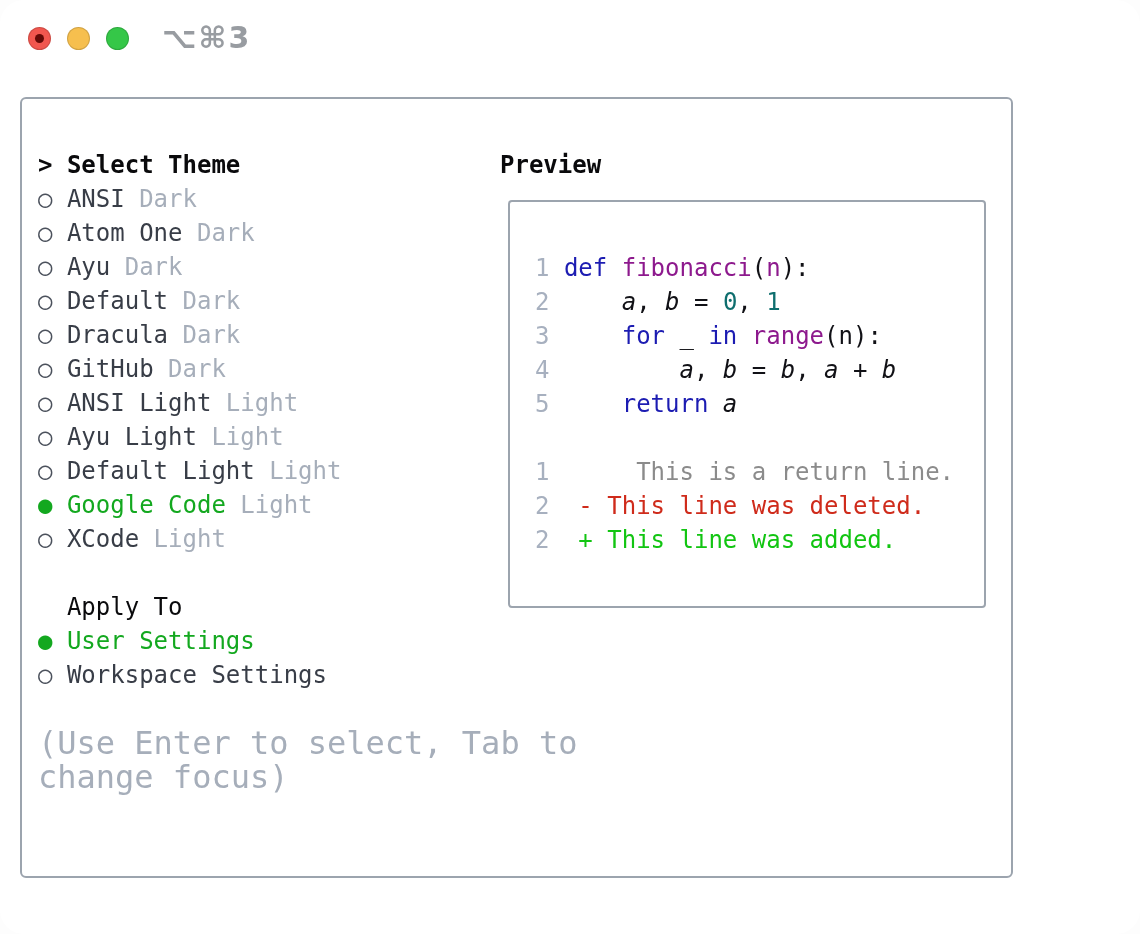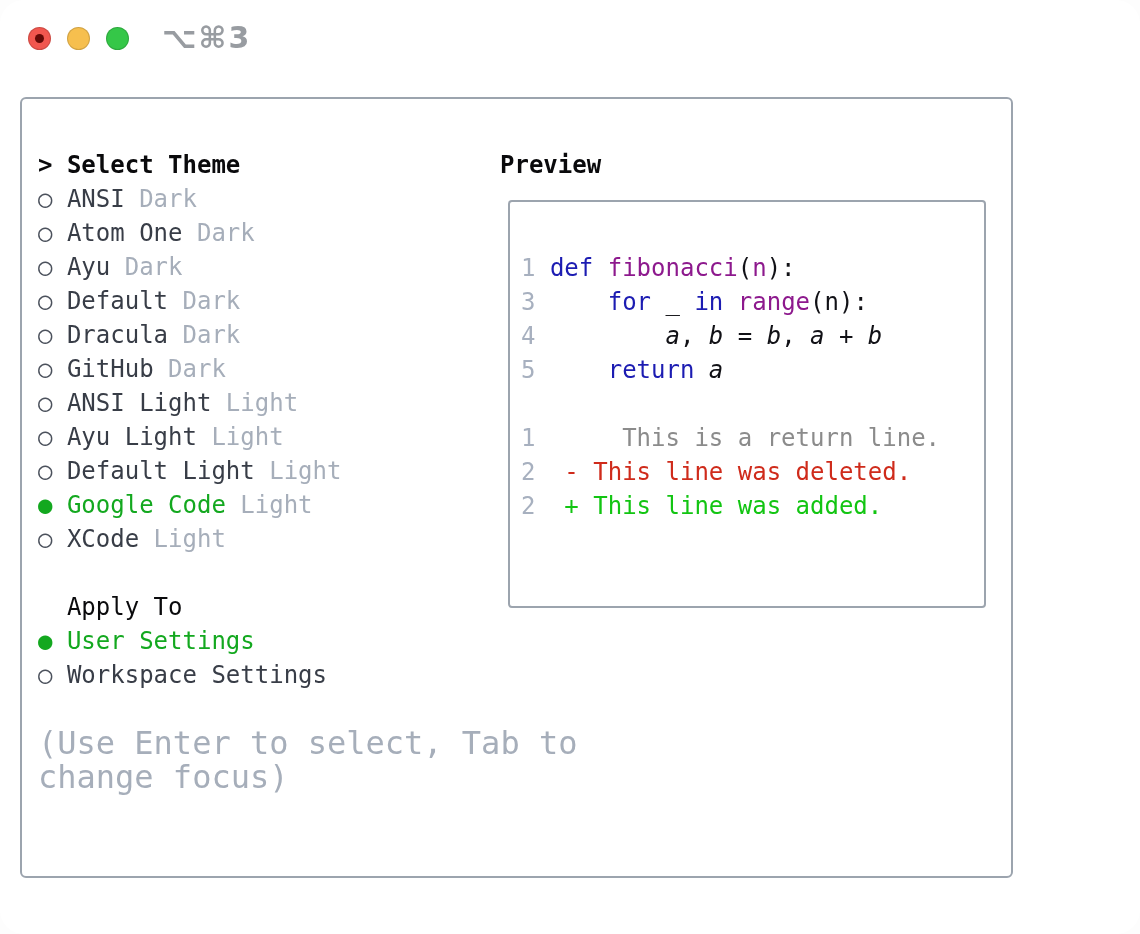--- a/index.html
+++ b/index.html
@@ -33,21 +33,21 @@
   .item{cursor:default;}
   .tname{color:var(--item-text);}
   .sel .tname{color:var(--selected-green);}
   .tvariant{color:var(--muted-text);}
   .help{margin-top:0;font-size:32px;line-height:34px;white-space:pre-line;
       color:var(--muted-text);}
   
   .preview-header{position:absolute;left:478px;top:49px;}
   .preview-box{position:absolute;left:486px;top:101px;width:478px;height:408px;
       box-sizing:border-box;border:2px solid var(--border-gray);border-radius:4px;
-      background:#fff;padding:49px 0 0 11px;overflow:hidden;}
+      background:#fff;padding:49px 0 0 25px;overflow:hidden;}
   .code-line{height:34px;line-height:34px;font-size:24px;white-space:pre;}
   .ln{color:var(--line-number);}
   .tok-kw{color:var(--keyword-blue);}
   .tok-fn{color:var(--function-purple);}
   .tok-num{color:var(--literal-teal);}
   .tok-pl{color:var(--code-plain);}
   .tok-var{color:var(--code-plain);font-style:italic;}
   .diff-context{color:var(--context-gray);}
   .diff-deleted{color:var(--deleted-red);}
   .diff-added{color:var(--added-green);}
@@ -96,20 +96,21 @@
 
       <div class="help">(Use Enter to select, Tab to
 change focus)</div>
     </div>
 
     <div class="row preview-header"><span class="title">Preview</span></div>
 
     <div class="preview-box">
       <div id="codeLines">
           <div class="code-line"><span class="ln">1 </span><span class="tok-kw">def</span><span class="tok-pl"> </span><span class="tok-fn">fibonacci</span><span class="tok-pl">(</span><span class="tok-fn">n</span><span class="tok-pl">):</span></div>
+          <div class="code-line"><span class="ln">2 </span><span class="tok-pl">    </span><span class="tok-var">a</span><span class="tok-pl">, </span><span class="tok-var">b</span><span class="tok-pl"> = </span><span class="tok-num">0</span><span class="tok-pl">, </span><span class="tok-num">1</span></div>
           <div class="code-line"><span class="ln">3 </span><span class="tok-pl">    </span><span class="tok-kw">for</span><span class="tok-pl"> _ </span><span class="tok-kw">in</span><span class="tok-pl"> </span><span class="tok-fn">range</span><span class="tok-pl">(n):</span></div>
           <div class="code-line"><span class="ln">4 </span><span class="tok-pl">        </span><span class="tok-var">a</span><span class="tok-pl">, </span><span class="tok-var">b</span><span class="tok-pl"> = </span><span class="tok-var">b</span><span class="tok-pl">, </span><span class="tok-var">a</span><span class="tok-pl"> + </span><span class="tok-var">b</span></div>
           <div class="code-line"><span class="ln">5 </span><span class="tok-pl">    </span><span class="tok-kw">return</span><span class="tok-pl"> </span><span class="tok-var">a</span></div>
           <div class="code-line"><span class="ln"></span></div>
           <div class="code-line"><span class="ln">1 </span><span class="diff-context">     This is a return line.</span></div>
           <div class="code-line"><span class="ln">2 </span><span class="diff-deleted"> - This line was deleted.</span></div>
           <div class="code-line"><span class="ln">2 </span><span class="diff-added"> + This line was added.</span></div>
         </div>
     </div>
 

